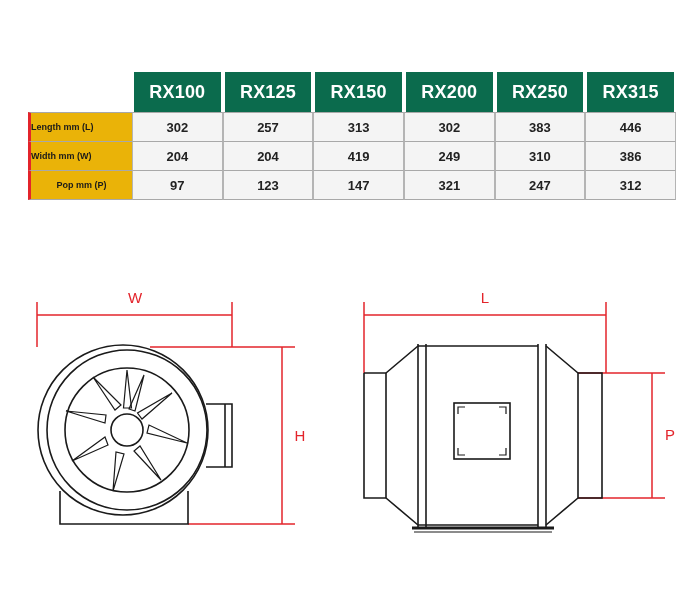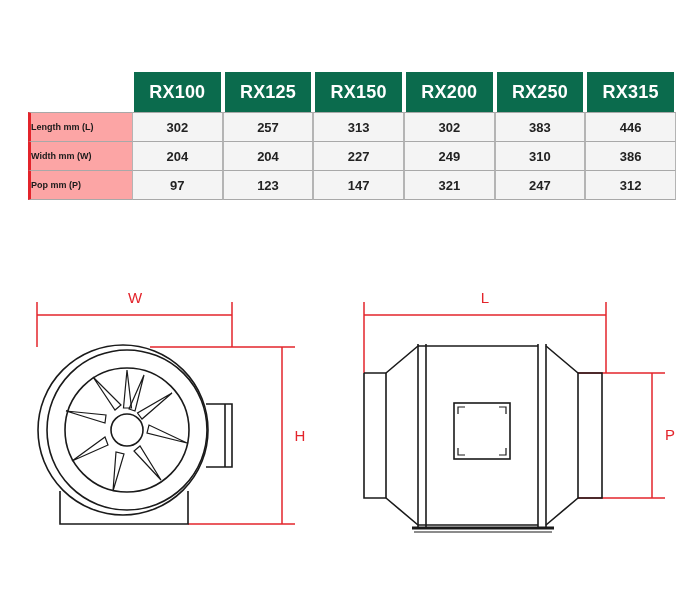--- a/index.html
+++ b/index.html
@@ -49,33 +49,34 @@
     letter-spacing: 0.2px;
     height: 40px;
     text-align: center;
     vertical-align: middle;
     border-left: 2px solid #ffffff;
     border-right: 2px solid #ffffff;
   }
 
   
   td.row-label {
-    background: #fca5a5;
+    background: #eab308;
     color: #1a1a1a;
     font-size: 9px;
     font-weight: bold;
     padding-left: 9px;
     height: 28px;
     vertical-align: middle;
     border-top: 1px solid #a8a8a8;
     border-left: 3px solid #e3242b;
     white-space: nowrap;
   }
   tr.spec-row:last-child td.row-label {
     border-bottom: 1px solid #a8a8a8;
+    text-align: center;
   }
   td.val {
     background: #f4f4f4;
     color: #222222;
     font-size: 13px;
     text-align: center;
     vertical-align: middle;
     height: 28px;
     border-top: 1px solid #a8a8a8;
     border-left: 1px solid #b4b4b4;
@@ -127,21 +128,21 @@
         <td class="val">257</td>
         <td class="val">313</td>
         <td class="val">302</td>
         <td class="val">383</td>
         <td class="val">446</td>
       </tr>
       <tr class="spec-row">
         <td class="row-label">Width mm (W)</td>
         <td class="val">204</td>
         <td class="val">204</td>
-        <td class="val">227</td>
+        <td class="val">419</td>
         <td class="val">249</td>
         <td class="val">310</td>
         <td class="val">386</td>
       </tr>
       <tr class="spec-row">
         <td class="row-label">Pop mm (P)</td>
         <td class="val">97</td>
         <td class="val">123</td>
         <td class="val">147</td>
         <td class="val">321</td>

